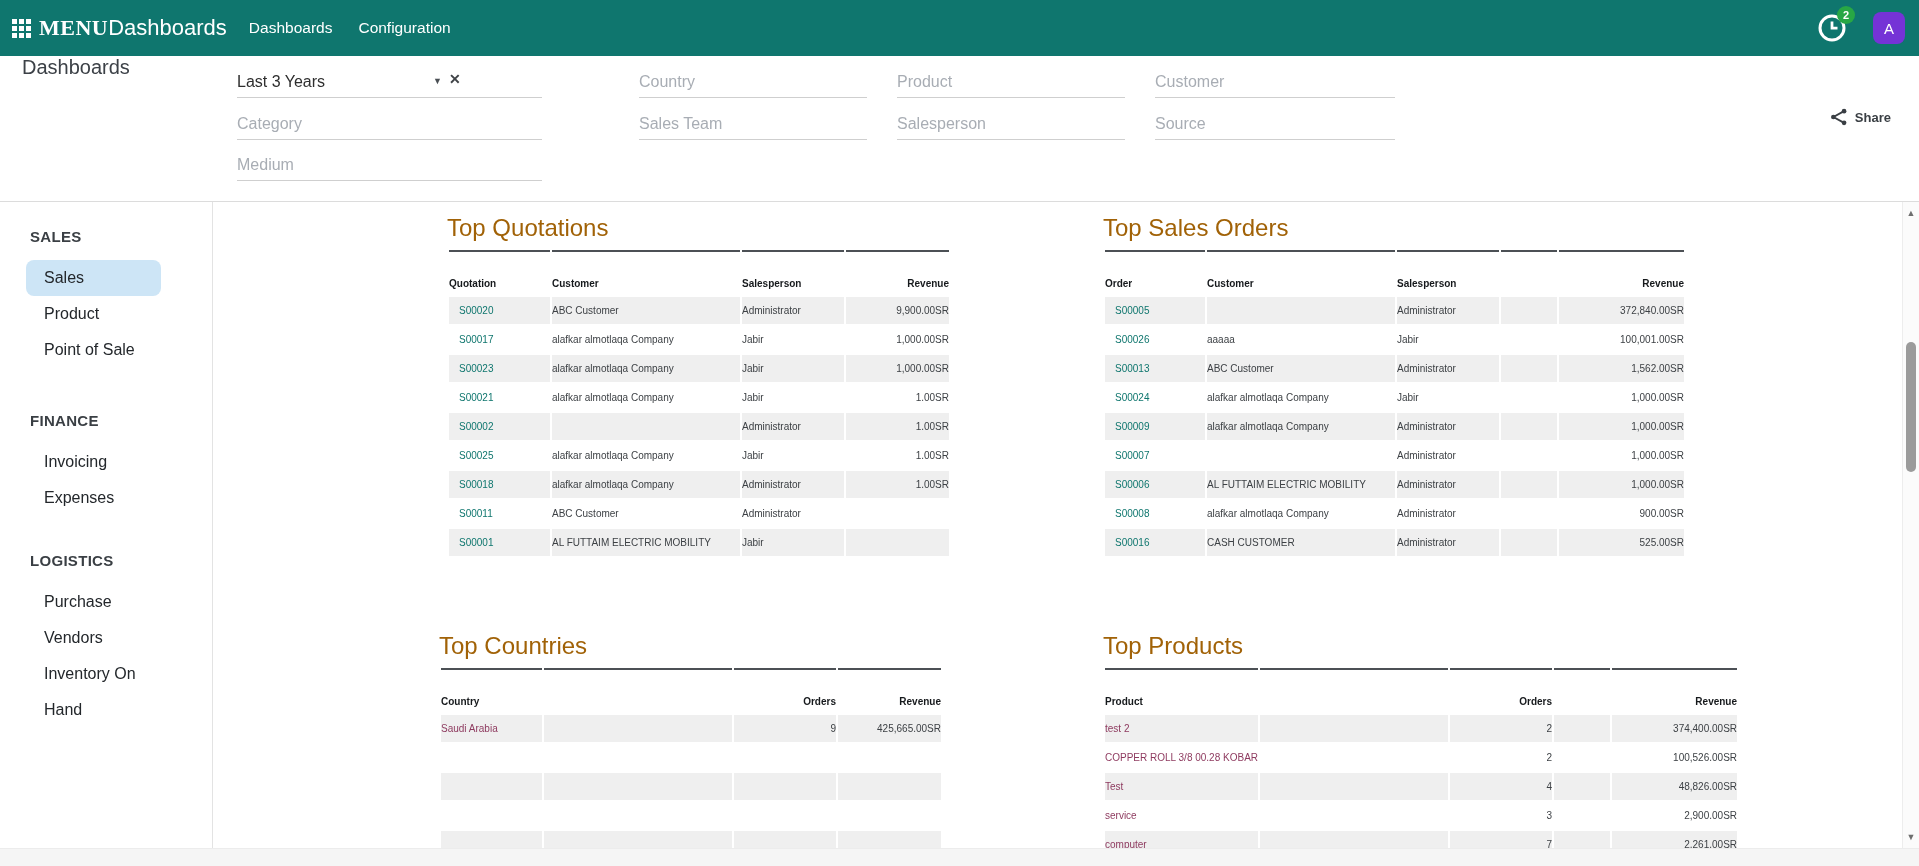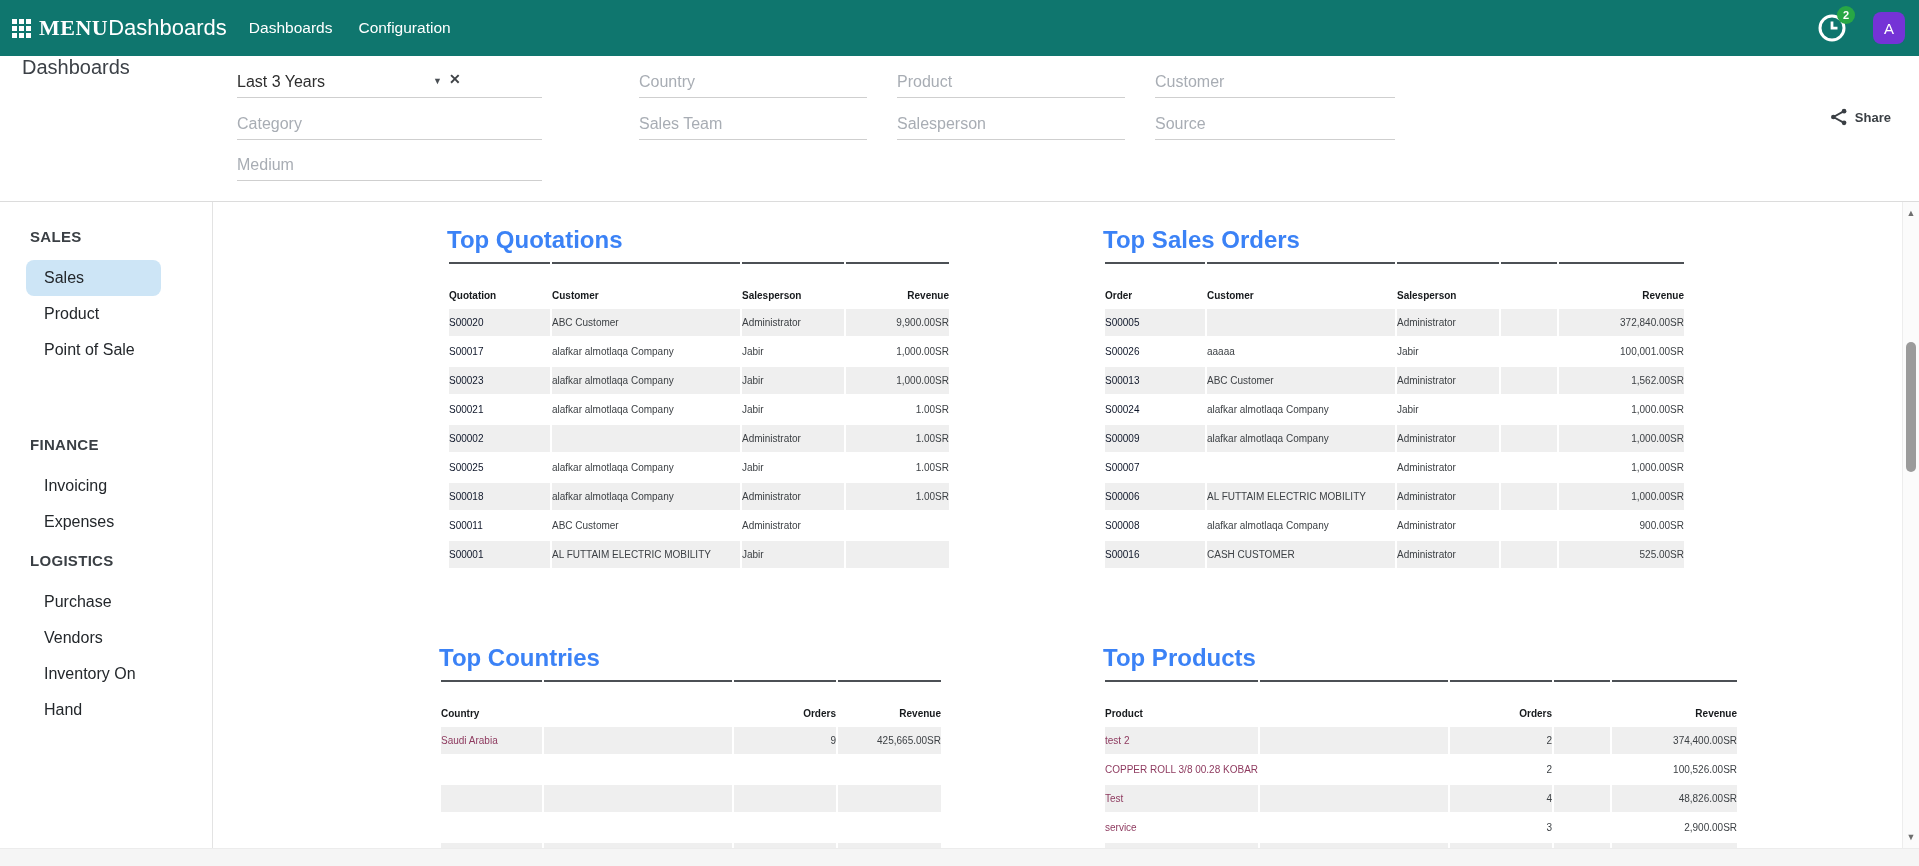--- a/index.html
+++ b/index.html
@@ -45,30 +45,30 @@
              background:#fff; border-right:1px solid #e3e3e3; }
   .sb-section { position:absolute; left:0; width:171px; }
   .sb-title { height:30px; line-height:30px; margin:0 0 8px 30px;
               font-size:15px; font-weight:bold; color:#3a3f44; letter-spacing:.3px; }
   .sb-item { height:36px; line-height:36px; margin:0 10px 0 26px; padding-left:18px;
              font-size:16px; color:#23272b; border-radius:8px; cursor:pointer; }
   .sb-item.active { background:#cde5f6; }
 
   
   .tbl-group { position:absolute; }
-  .tbl-group h2 { font-size:24px; line-height:24px; font-weight:bold; color:#3b82f6; margin:12px 0 8px 0; }
+  .tbl-group h2 { font-size:24px; line-height:24px; font-weight:normal; color:#a16207; margin:0 0 8px 0; }
   table { border-collapse:separate; border-spacing:2px; table-layout:fixed; font-size:10px; color:#3d4145; }
   th { font-weight:bold; color:#16191c; border-top:2px solid #4c5055; padding:26px 0 6px 0;
        text-align:left; vertical-align:bottom; white-space:nowrap; }
   td { height:27px; padding:0; white-space:nowrap; vertical-align:middle; }
   th.num, td.num { text-align:right; }
   td.clip { overflow:hidden; }
   tbody tr:nth-child(odd) td { background:#efefef; }
   a.cell-link { text-decoration:none; cursor:pointer; }
-  a.link-teal { color:#0f172a; }
+  a.link-teal { color:#0f766e;padding-left:10px; }
   a.link-maroon { color:#8e3a5f; }
 
   
   .vscroll { position:absolute; right:0; top:202px; width:17px; height:646px;
              background:#fbfbfb; border-left:1px solid #ededed; z-index:30; }
   .vs-arrow { position:absolute; left:0; width:16px; text-align:center; font-size:9px; color:#6e6e6e; cursor:pointer; }
   .vs-up { top:6px; } .vs-down { bottom:6px; }
   .vs-thumb { position:absolute; left:3px; top:140px; width:10px; height:130px;
               background:#9b9b9b; border-radius:5px; cursor:pointer; }
   .hscroll-strip { position:absolute; left:0; top:848px; width:1919px; height:18px;
@@ -154,21 +154,21 @@
     <span>Share</span>
   </div>
 
   <aside class="sidebar" id="sidebar">
       <div class="sb-section" style="top: 20px;">
         <div class="sb-title">SALES</div>
         <div class="sb-item active">Sales</div>
         <div class="sb-item">Product</div>
         <div class="sb-item">Point of Sale</div>
       </div>
-      <div class="sb-section" style="top: 204px; margin-top: 24px;">
+      <div class="sb-section" style="top: 204px;">
         <div class="sb-title">FINANCE</div>
         <div class="sb-item">Invoicing</div>
         <div class="sb-item">Expenses</div>
       </div>
       <div class="sb-section" style="top: 344px;">
         <div class="sb-title">LOGISTICS</div>
         <div class="sb-item">Purchase</div>
         <div class="sb-item">Vendors</div>
         <div class="sb-item">Inventory On Hand</div>
       </div>

